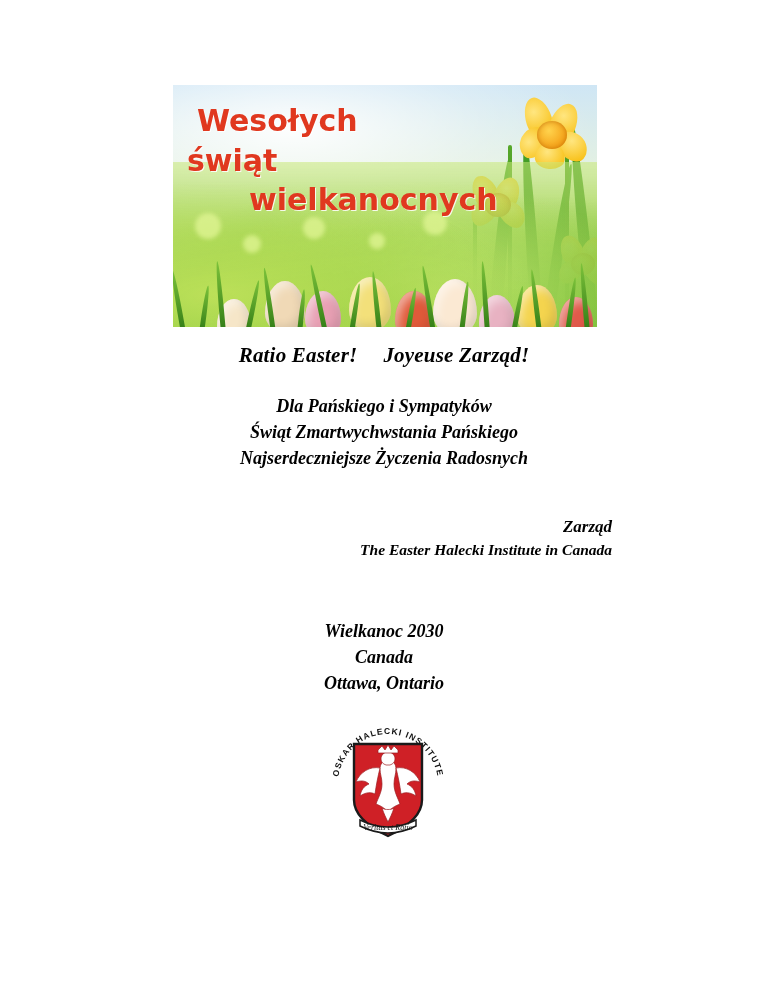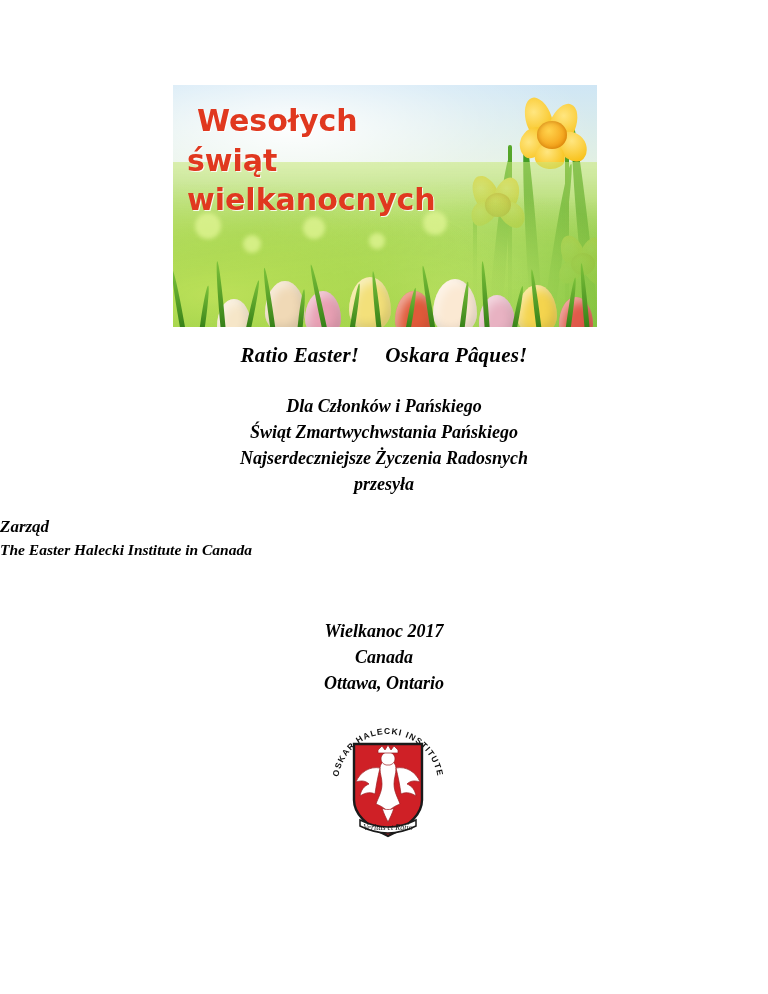--- a/index.html
+++ b/index.html
@@ -102,21 +102,21 @@
     width: 330px;
     color: #e0381f;
     font-family: "DejaVu Sans", sans-serif;
     font-weight: bold;
     font-size: 30px;
     line-height: 1.32;
     text-shadow: 1px 1px 0 rgba(255,255,255,0.85);
   }
   .banner-text .l1 { margin-left: 10px; }
   .banner-text .l2 { }
-  .banner-text .l3 { }
+  .banner-text .l3 { margin-left: 62px; }
 
   
   .greeting-main {
     position: absolute;
     left: 0;
     top: 343px;
     width: 768px;
     text-align: center;
     font-size: 21px;
     font-weight: bold;
@@ -136,21 +136,21 @@
     font-style: italic;
     line-height: 1.45;
   }
   .block-wishes .ln { display: block; }
 
   .block-board {
     position: absolute;
     left: 0;
     top: 514px;
     width: 612px;
-    text-align: left;
+    text-align: right;
     font-size: 17px;
     font-weight: bold;
     font-style: italic;
     line-height: 1.48;
   }
   .block-board .ln { display: block; }
   .block-board .ln.small { font-size: 15.5px; }
 
   .block-place {
     position: absolute;
@@ -247,37 +247,36 @@
     <div class="grass" style="left:412px; height:70px; transform:rotate(-5deg);"></div>
 
     <div class="banner-text">
       <div class="l1">Wesołych</div>
       <div class="l2">świąt</div>
       <div class="l3">wielkanocnych</div>
     </div>
   </div>
 
   <div class="greeting-main">
-    <span>Ratio Easter!</span><span class="gap"></span><span>Oskara Pâques!</span>
+    <span>Ratio Easter!</span><span class="gap"></span><span>Joyeuse Zarząd!</span>
   </div>
 
   <div class="block-wishes">
-    <span class="ln">Dla Członków i Pańskiego</span>
+    <span class="ln">Dla Pańskiego i Sympatyków</span>
     <span class="ln">Świąt Zmartwychwstania Pańskiego</span>
     <span class="ln">Najserdeczniejsze Życzenia Radosnych</span>
-    <span class="ln">przesyła</span>
   </div>
 
   <div class="block-board">
     <span class="ln">Zarząd</span>
     <span class="ln small">The Easter Halecki Institute in Canada</span>
   </div>
 
   <div class="block-place">
-    <span class="ln">Wielkanoc 2017</span>
+    <span class="ln">Wielkanoc 2030</span>
     <span class="ln">Canada</span>
     <span class="ln">Ottawa, Ontario</span>
   </div>
 
   <div class="crest">
     <svg viewBox="0 0 136 136" width="136" height="136" xmlns="http://www.w3.org/2000/svg">
       <defs>
         <path id="ringPath" d="M 68,68 m -50,0 a 50,50 0 1,1 100,0" fill="none"></path>
       </defs>
 

